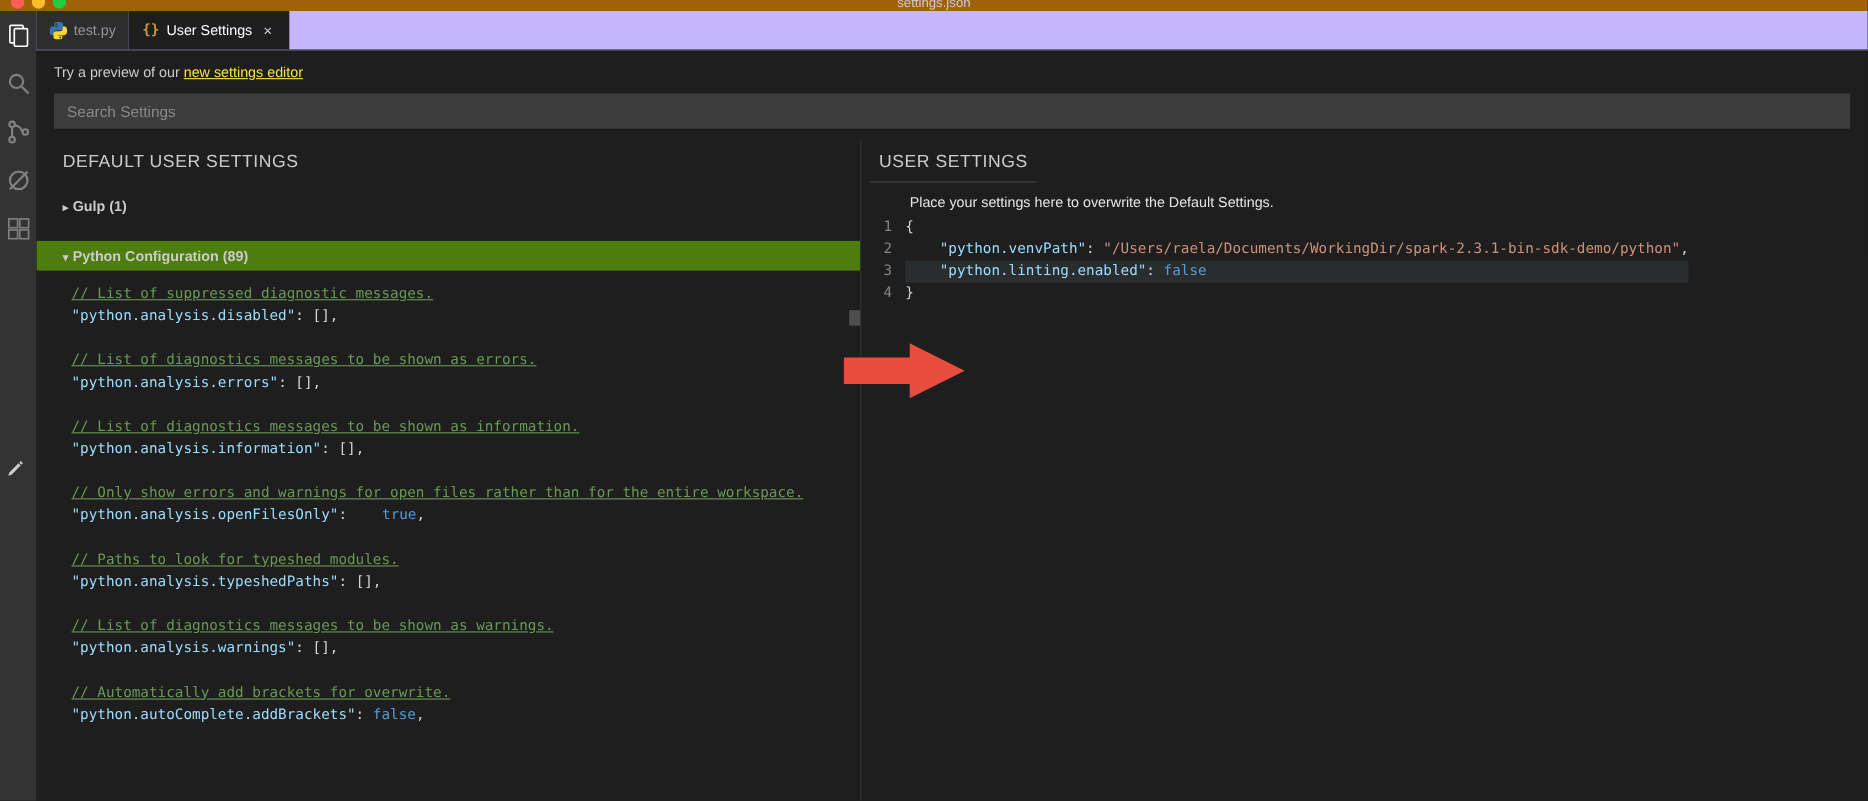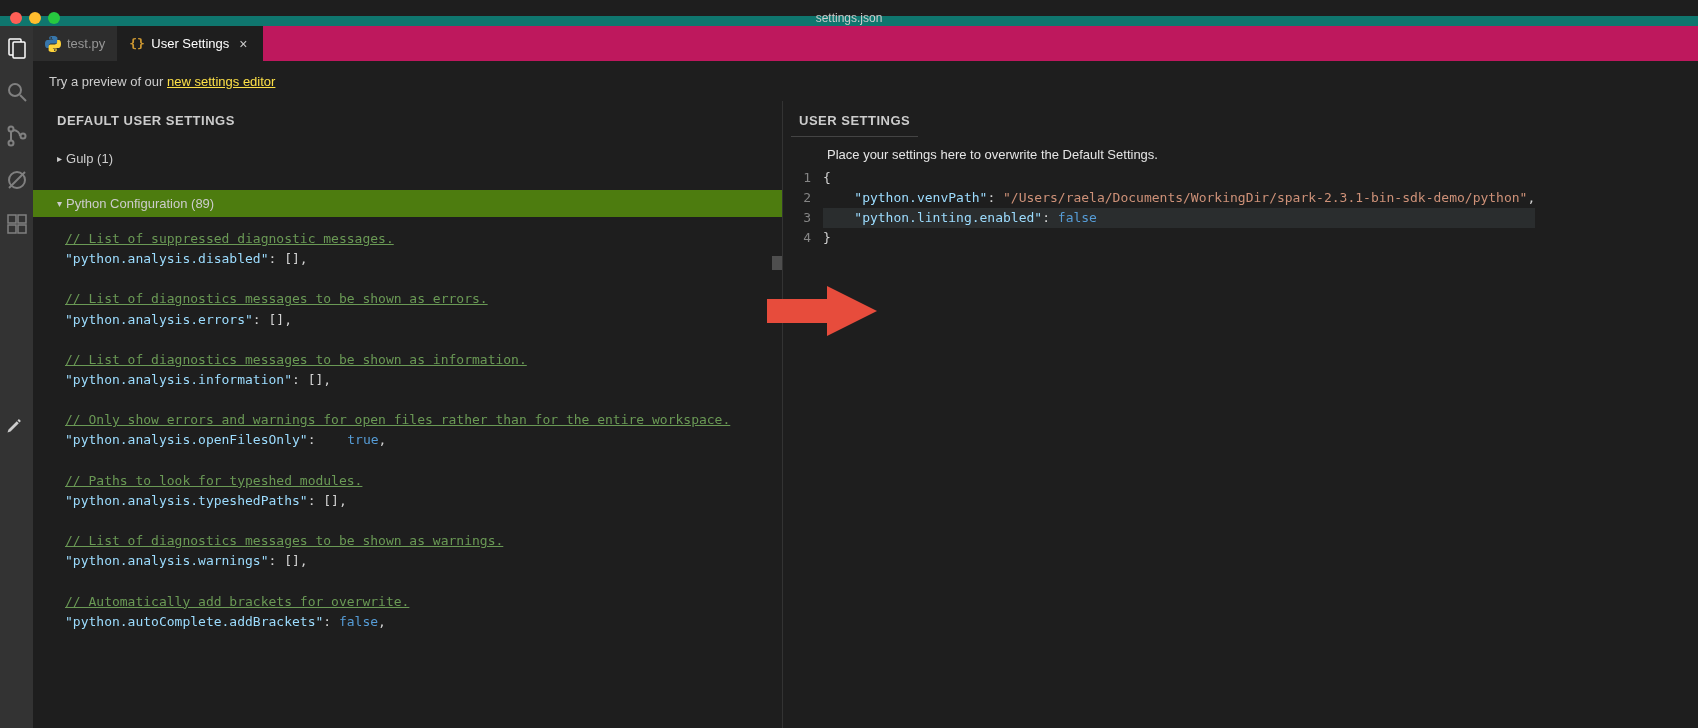--- a/index.html
+++ b/index.html
@@ -7,26 +7,25 @@
   font-family: -apple-system, BlinkMacSystemFont, "Segoe UI", sans-serif;
   background: #1e1e1e;
   color: #cccccc;
   overflow: hidden;
   width: 1698px;
   height: 728px;
   position: relative;
 }
 .titlebar {
   height: 10px;
-  background: #0f766e;
+  background: #a16207;
   display: flex;
   align-items: center;
   padding-left: 20px;
   position: relative;
-  margin-top: 16px;
 }
 .traffic-lights {
   display: flex;
   gap: 7px;
   position: absolute;
   left: 10px;
   top: -4px;
 }
 .light {
   width: 12px;
@@ -69,21 +68,21 @@
 .activity-icon.active { color: #ffffff; }
 .activity-icon svg { width: 24px; height: 24px; }
 .content {
   flex: 1;
   display: flex;
   flex-direction: column;
   background: #1e1e1e;
 }
 .tabbar {
   height: 36px;
-  background: #be185d;
+  background: #c4b5fd;
   display: flex;
   border-bottom: 1px solid #1e1e1e;
   align-items: flex-end;
 }
 .tab {
   display: flex;
   align-items: center;
   padding: 0 12px;
   height: 100%;
   gap: 6px;
@@ -139,47 +138,47 @@
   border-right: 1px solid #333333;
   position: relative;
 }
 .settings-right {
   flex: 1;
   display: flex;
   flex-direction: column;
 }
 .pane-header {
   padding: 12px 16px 8px 24px;
-  font-size: 13px;
-  font-weight: 700;
+  font-size: 16px;
+  font-weight: 400;
   letter-spacing: 0.5px;
   color: #cccccc;
   text-transform: uppercase;
   border-bottom: 1px solid transparent;
 }
 .pane-header.right {
   border-bottom: 1px solid #444444;
   display: inline-block;
   margin-left: 8px;
   padding-left: 8px;
   padding-right: 8px;
 }
 .settings-body {
   flex: 1;
   overflow-y: auto;
   padding: 8px 0;
 }
 .section {
   padding: 6px 24px;
   font-size: 13px;
-  font-weight: 400;
+  font-weight: 700;
   color: #cccccc;
   cursor: pointer;
   display: flex;
-  align-items: center;
+  align-items: flex-end;
   gap: 4px;
 }
 .section.collapsed::before {
   content: "\25B8";
   font-size: 10px;
 }
 .section.expanded::before {
   content: "\25BE";
   font-size: 10px;
 }
@@ -308,20 +307,23 @@
         <span class="tab-icon" style="color:#cc9731;font-weight:bold;font-family:monospace">{}</span>
         <span>User Settings</span>
         <span class="tab-close">×</span>
       </div>
     </div>
 
     <div class="preview-banner">
       <span>Try a preview of our </span><a>new settings editor</a>
     </div>
 
+    <div class="search-container">
+      <input class="search-input" placeholder="Search Settings" style="">
+    </div>
 
     <div class="settings-split">
       <div class="settings-left">
         <div class="pane-header">DEFAULT USER SETTINGS</div>
 
         <div class="settings-body">
           <div class="section collapsed">
             <span>Gulp (1)</span>
           </div>
           <div style="height:18px"></div>

